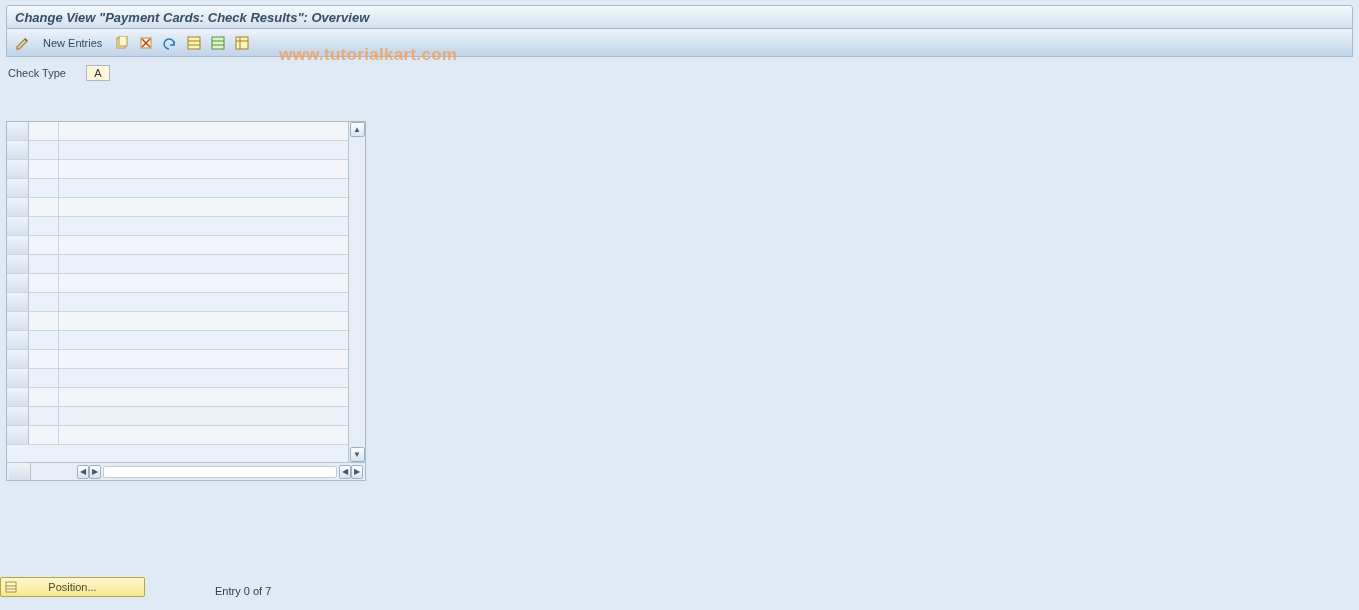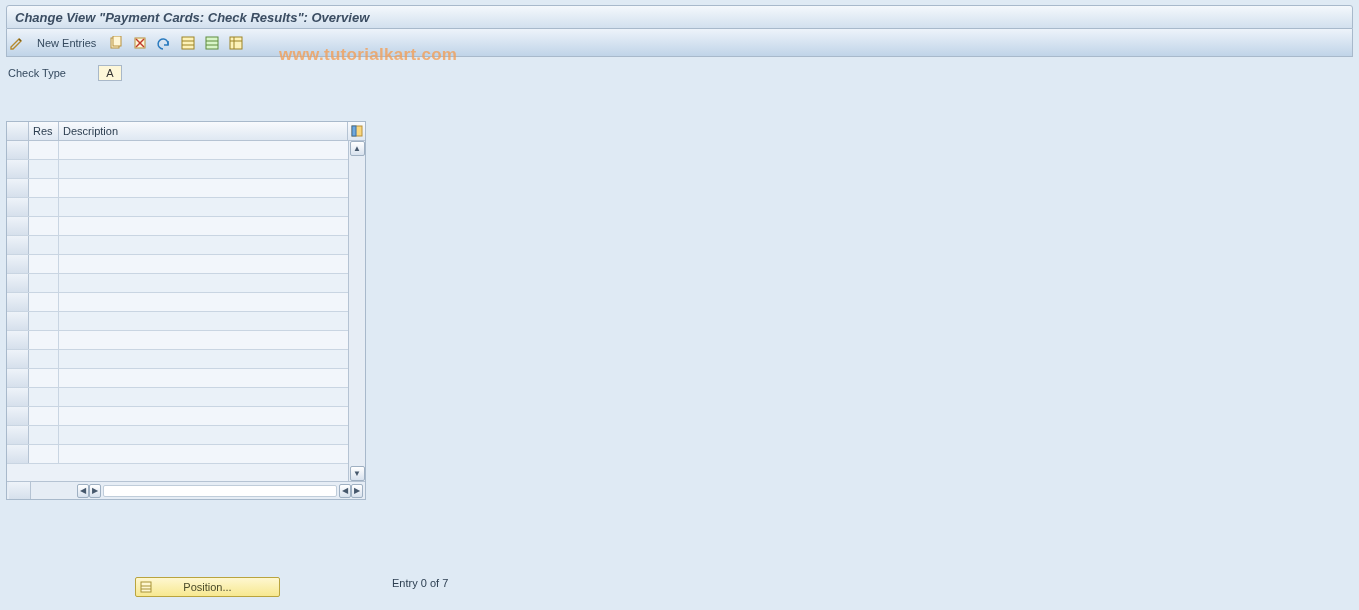--- a/index.html
+++ b/index.html
@@ -32,21 +32,21 @@
     color: #3b4d62;
     font-size: 13px;
   }
   .toolbar {
     background: linear-gradient(to bottom, #edf3fa 0%, #c0d4e8 100%);
     border: 1px solid #a8b9cb;
     border-top: none;
     height: 28px;
     display: flex;
     align-items: center;
-    padding: 0 0;
+    padding: 0 6px;
     margin: 0 6px;
     position: relative;
     gap: 4px;
   }
   .tool-icon {
     width: 20px;
     height: 20px;
     display: inline-flex;
     align-items: center;
     justify-content: center;
@@ -71,21 +71,21 @@
     letter-spacing: 0.3px;
   }
   .content-area {
     padding: 8px 6px;
     position: relative;
     height: calc(100% - 60px);
   }
   .field-row {
     display: flex;
     align-items: center;
-    gap: 32px;
+    gap: 20px;
     margin-bottom: 40px;
     padding-left:2px;
   }
   .field-label {
     color: #34495e;
     font-size: 11px;
   }
   .field-input {
     width: 24px;
     height: 16px;
@@ -203,24 +203,23 @@
     background:#fff;
     border:1px solid #c0cdda;
     margin:0 2px;
     border-radius:2px;
   }
   
   .footer {
     position:absolute;
     bottom:10px;
     left:0;right:0;
-    padding-left:135px;
     display:flex;
-    align-items:flex-start;
-    gap:112px;
+    align-items:flex-end;
+    gap:70px;
   }
   .position-btn{
     width:145px;height:20px;
     background:linear-gradient(to bottom,#fef7d0,#f7e890);
     border:1px solid #b9a43e;
     border-radius:2px;
     display:flex;align-items:center;justify-content:center;
     gap:4px;
     cursor:pointer;
     color:#4a4a2a;
@@ -295,31 +294,20 @@
   <span class="watermark">www.tutorialkart.com</span>
 </div>
 
 <div class="content-area">
   <div class="field-row">
     <span class="field-label">Check Type</span>
     <input class="field-input" value="A" style="">
   </div>
 
   <div class="table-control">
-    <div class="tc-header">
-      <div class="tc-sel-corner"></div>
-      <div class="tc-col-res">Res</div>
-      <div class="tc-col-desc">Description</div>
-      <div class="tc-settings">
-        <svg width="12" height="12">
-            <rect x="1" y="1" width="10" height="10" fill="#f9d77e" stroke="#b8903a"></rect>
-            <rect x="1" y="1" width="4" height="10" fill="#6fa8dc" stroke="#3d6fa0"></rect>
-          </svg>
-      </div>
-    </div>
     <div class="tc-body-wrap">
       <div class="tc-rows" id="tc-rows">
           <div class="tc-row">
             <div class="tc-row-sel"></div>
             <div class="tc-cell tc-cell-res"></div>
             <div class="tc-cell tc-cell-desc"></div>
           </div>
           <div class="tc-row">
             <div class="tc-row-sel"></div>
             <div class="tc-cell tc-cell-res"></div>

